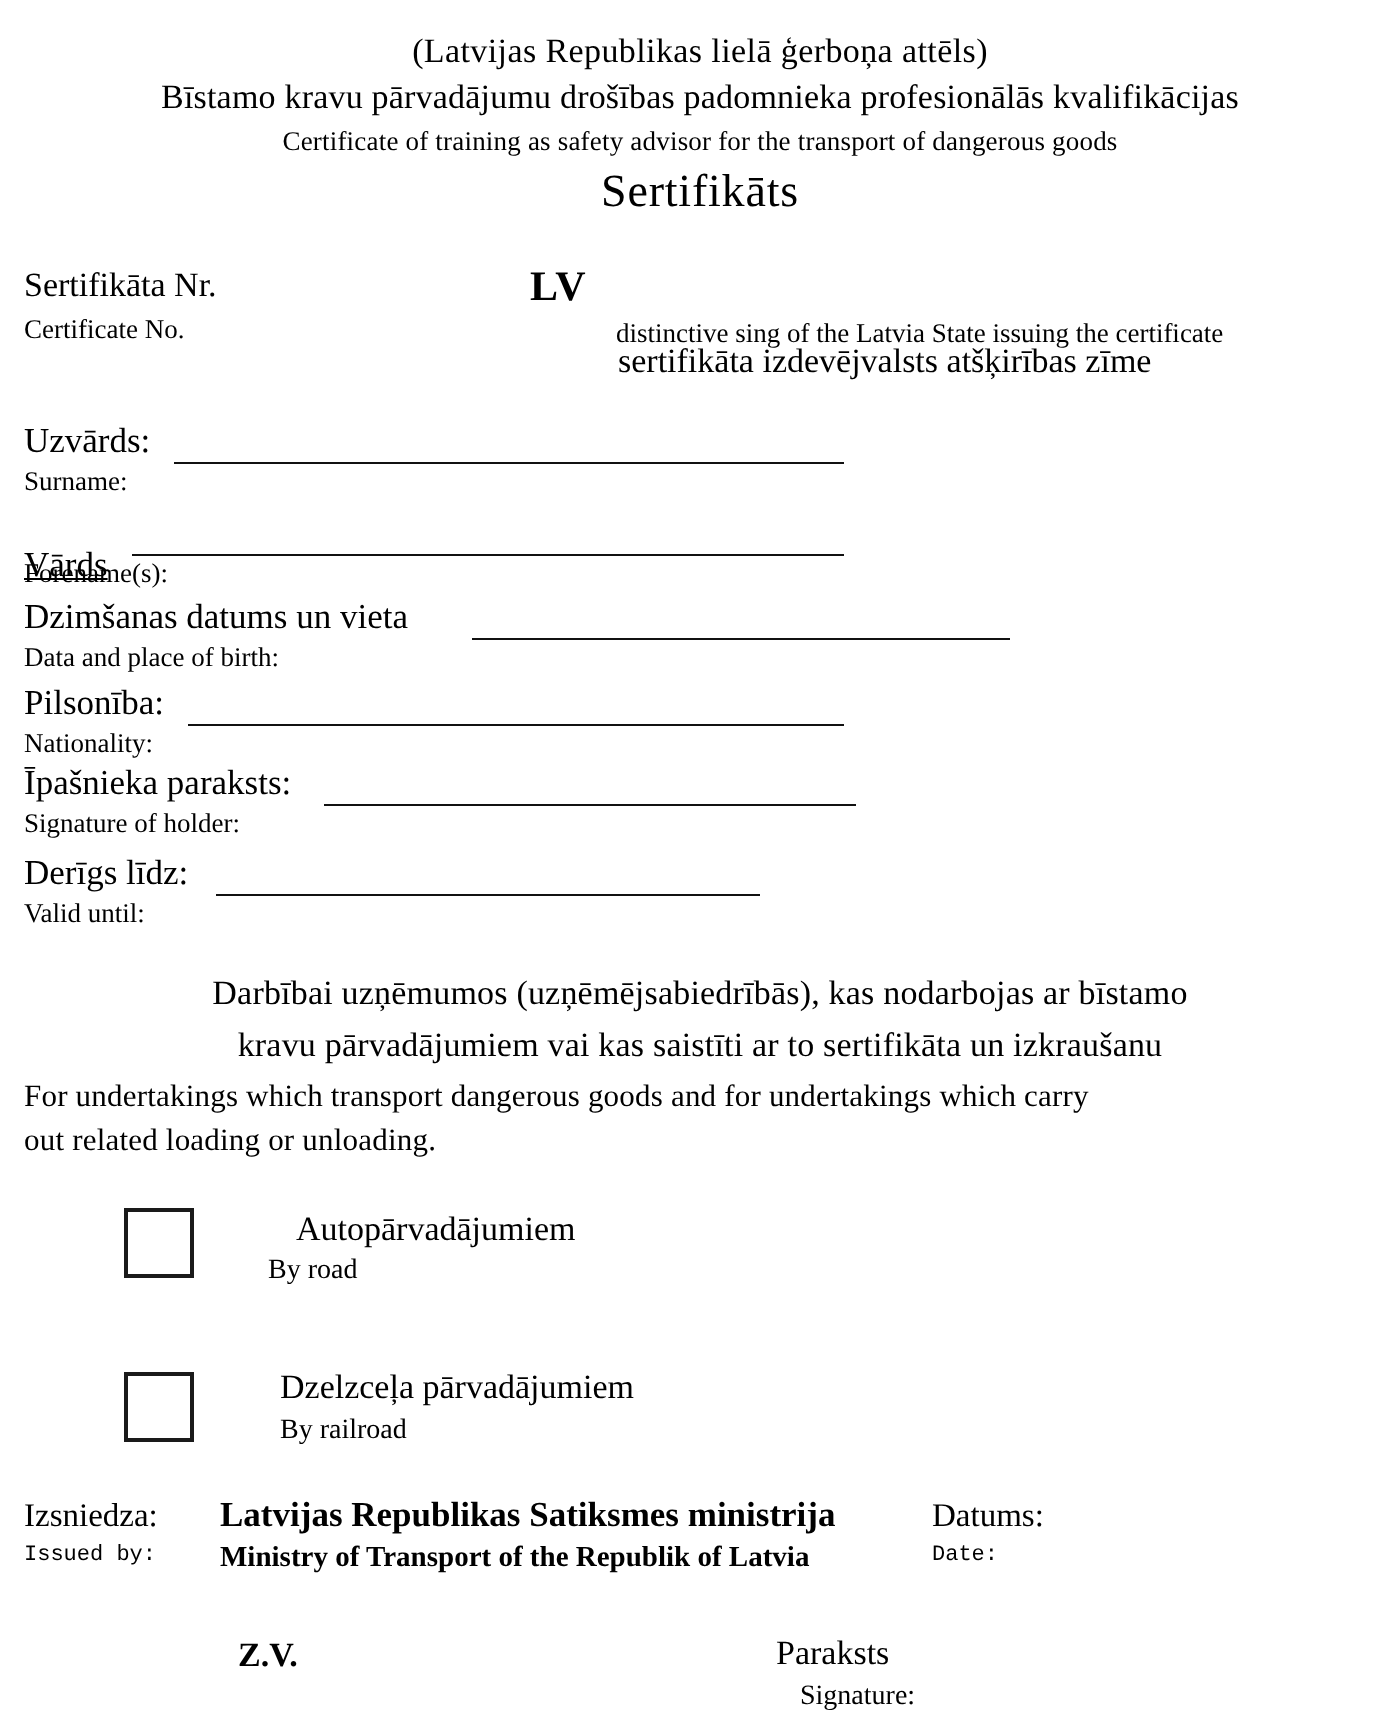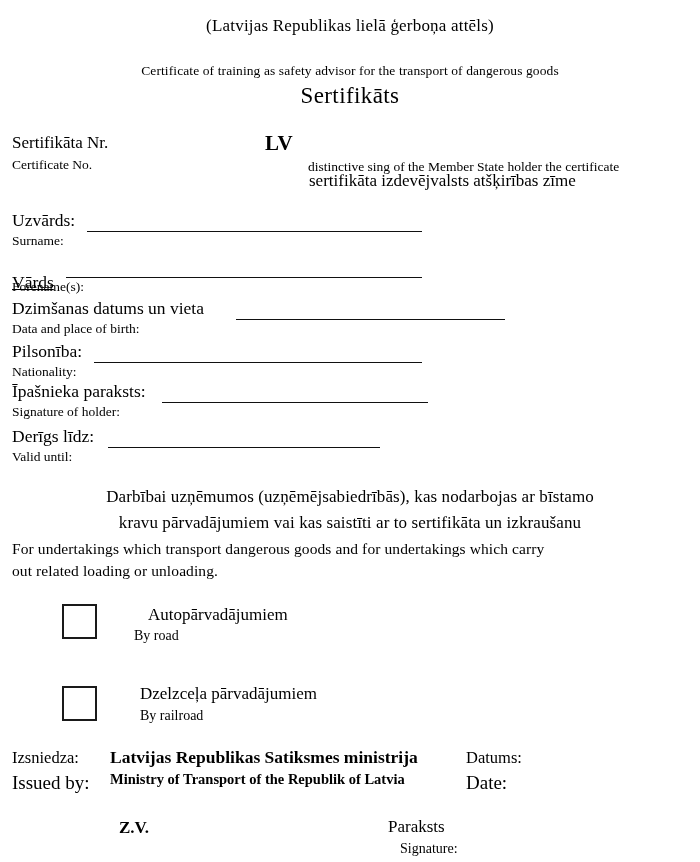--- a/index.html
+++ b/index.html
@@ -52,47 +52,48 @@
     height: 35px;
     border: 2px solid #1a1a1a;
     background: #ffffff;
     box-sizing: border-box;
   }
   .chk-lv { font-size: 17px; }
   .chk-en { font-size: 14px; }
 
   
   .ft-lab-lv { font-size: 16.5px; }
-  .ft-lab-en { font-size: 19px; }
+  .ft-lab-en { font-size: 11px; font-family: Liberation Mono, monospace; }
   .ft-bold-lv { font-size: 17.5px; font-weight: bold; }
   .ft-bold-en { font-size: 14.5px; font-weight: bold; }
   .ft-sig-lv { font-size: 17px; }
   .ft-sig-en { font-size: 14px; }
 </style>
 </head>
 <body>
 
 <div id="page">
 
   <div class="ctr hdr-lv1" style="top:16px;">(Latvijas Republikas lielā ģerboņa attēls)</div>
 
+  <div class="ctr hdr-lv2" style="top:39px;">Bīstamo kravu pārvadājumu drošības padomnieka profesionālās kvalifikācijas</div>
 
   <div class="ctr hdr-en" style="top:63px;">Certificate of training as safety advisor for the transport of dangerous goods</div>
 
   <div class="ctr hdr-title" style="top:83px;">Sertifikāts</div>
 
   <div class="abs cert-lv" style="left:12px; top:133px;">Sertifikāta Nr.</div>
 
   <div class="abs cert-en" style="left:12px; top:157px;">Certificate No.</div>
 
   <div class="abs lv-mark" style="left:265px; top:131px;">LV</div>
 
   <div class="abs lv-desc-lv" style="left:309px; top:134px;">sertifikāta izdevējvalsts atšķirības zīme</div>
 
-  <div class="abs lv-desc-en" style="left:308px; top:159px;">distinctive sing of the Member State holder the certificate</div>
+  <div class="abs lv-desc-en" style="left:308px; top:159px;">distinctive sing of the Latvia State issuing the certificate</div>
 
   <div class="abs f-lv" style="left:12px; top:210px;">Uzvārds:</div>
   <div class="rule" style="left:87px; top:231px; width:335px;"></div>
   <div class="abs f-en" style="left:12px; top:233px;">Surname:</div>
 
   <div class="abs f-lv" style="left:12px; top:272px;text-decoration:underline;">Vārds</div>
   <div class="rule" style="left:66px; top:277px; width:356px;"></div>
   <div class="abs f-en" style="left:12px; top:279px;">Forename(s):</div>
 
   <div class="abs f-lv" style="left:12px; top:298px;">Dzimšanas datums un vieta</div>

